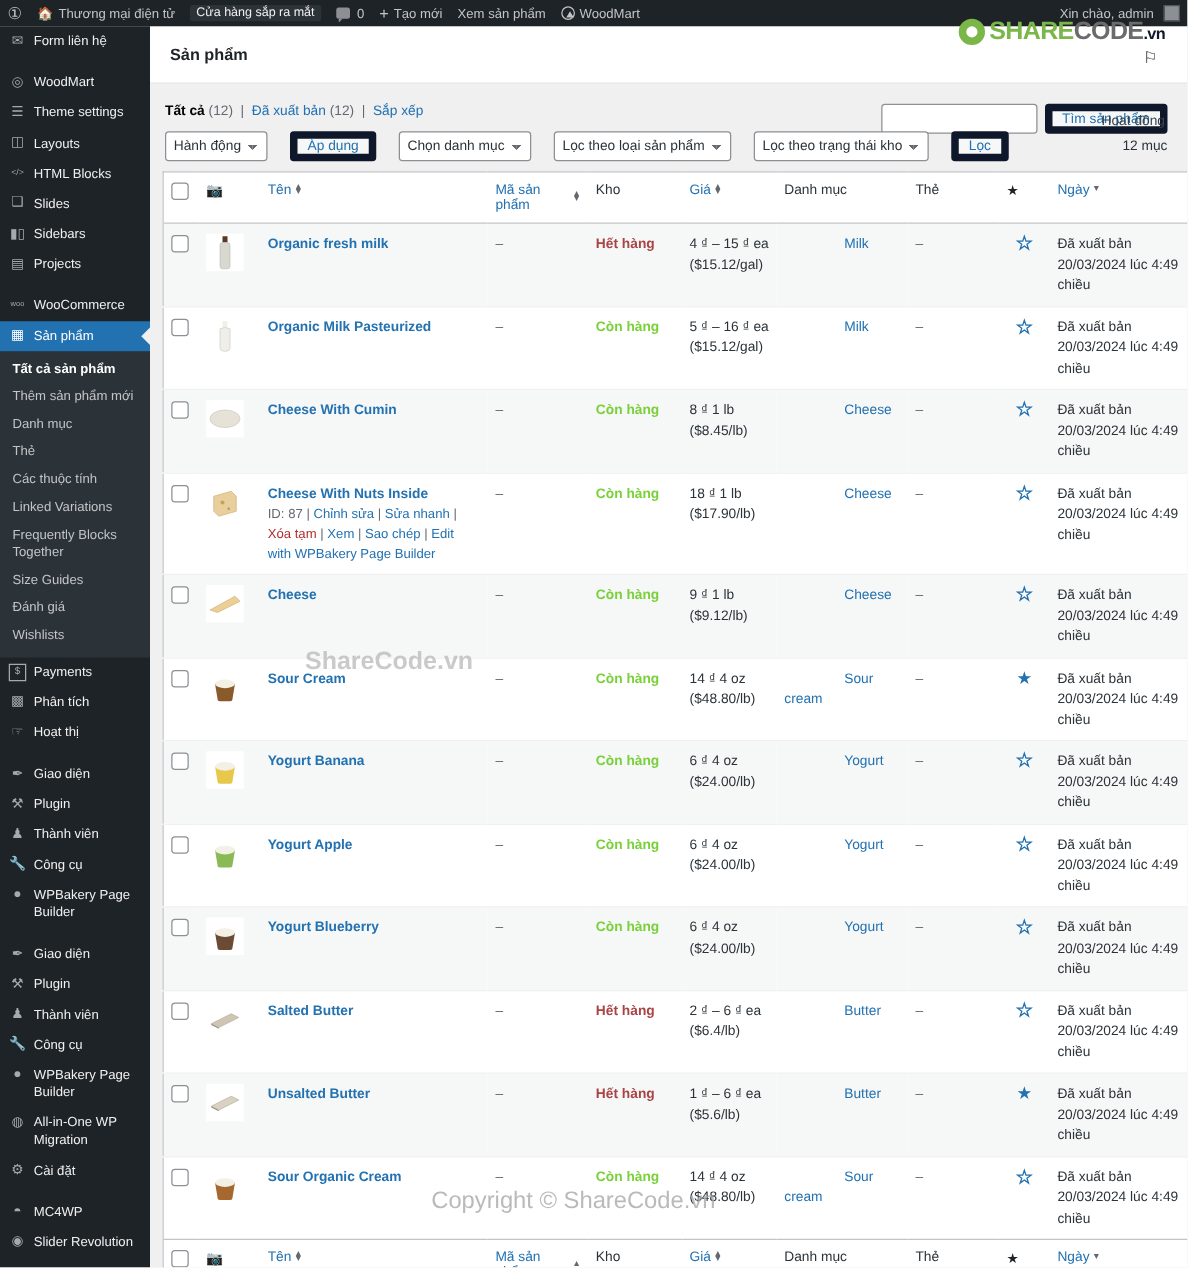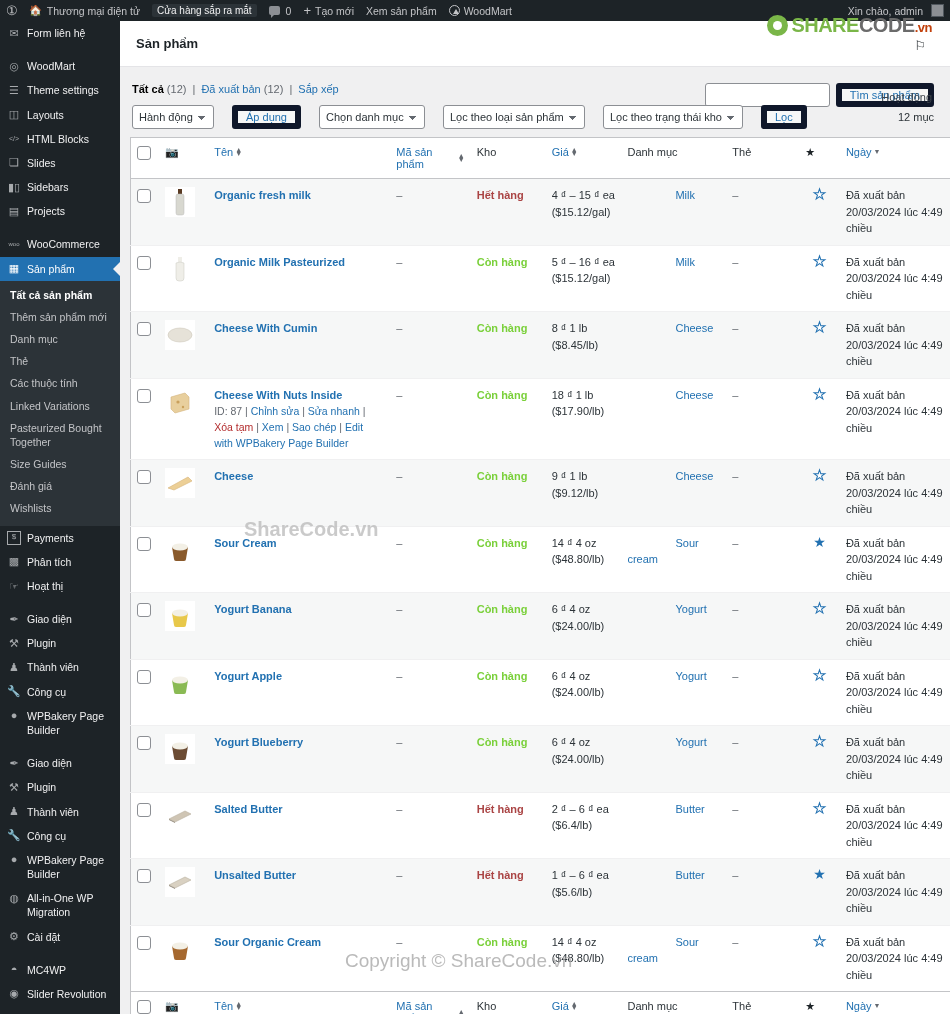--- a/index.html
+++ b/index.html
@@ -179,21 +179,21 @@
   .wm{ position:absolute; pointer-events:none; z-index:50; }
   #wm-logo{ right:18px; top:14px; display:flex; align-items:center; gap:3px; }
   #wm-logo .wm-mark{
     width:21px;height:21px;border-radius:50%;background:#7ab648;position:relative;
     display:flex;align-items:center;justify-content:center;
   }
   #wm-logo .wm-mark:before{
     content:"";width:9px;height:9px;border-radius:50%;background:#fff;
   }
   #wm-logo .wm-text{ font-size:20px; font-weight:bold; letter-spacing:-0.5px; }
-  #wm-logo .g{ color:#7ab648; } #wm-logo .k{ color:#6b6b6b; } #wm-logo .vn{ font-size:13px; color:#c2410c; }
+  #wm-logo .g{ color:#7ab648; } #wm-logo .k{ color:#6b6b6b; } #wm-logo .vn{ font-size:13px; color:#0f172a; }
   #wm-center{
     left:244px; top:518px; font-size:20px; font-weight:bold; color:#b9b9b9; opacity:.75;
   }
   #wm-copy{
     left:345px; top:950px; font-size:19px; color:#a9a9a9; opacity:.8;text-align:right;
   }
 </style>
 </head>
 <body>
 
@@ -277,21 +277,21 @@
     <span class="mi-label">Sản phẩm</span>
   </div>
 
   <div class="submenu">
     <div class="submenu-item active">Tất cả sản phẩm</div>
     <div class="submenu-item">Thêm sản phẩm mới</div>
     <div class="submenu-item">Danh mục</div>
     <div class="submenu-item">Thẻ</div>
     <div class="submenu-item">Các thuộc tính</div>
     <div class="submenu-item">Linked Variations</div>
-    <div class="submenu-item">Pasteurized Bought Together</div>
+    <div class="submenu-item">Frequently Blocks Together</div>
     <div class="submenu-item">Size Guides</div>
     <div class="submenu-item">Đánh giá</div>
     <div class="submenu-item">Wishlists</div>
   </div>
 
   <div class="menu-item">
     <span class="mi-icon" style="border:1px solid #a7aaad;font-size:8px">$</span>
     <span class="mi-label">Payments</span>
   </div>
   <div class="menu-item">

